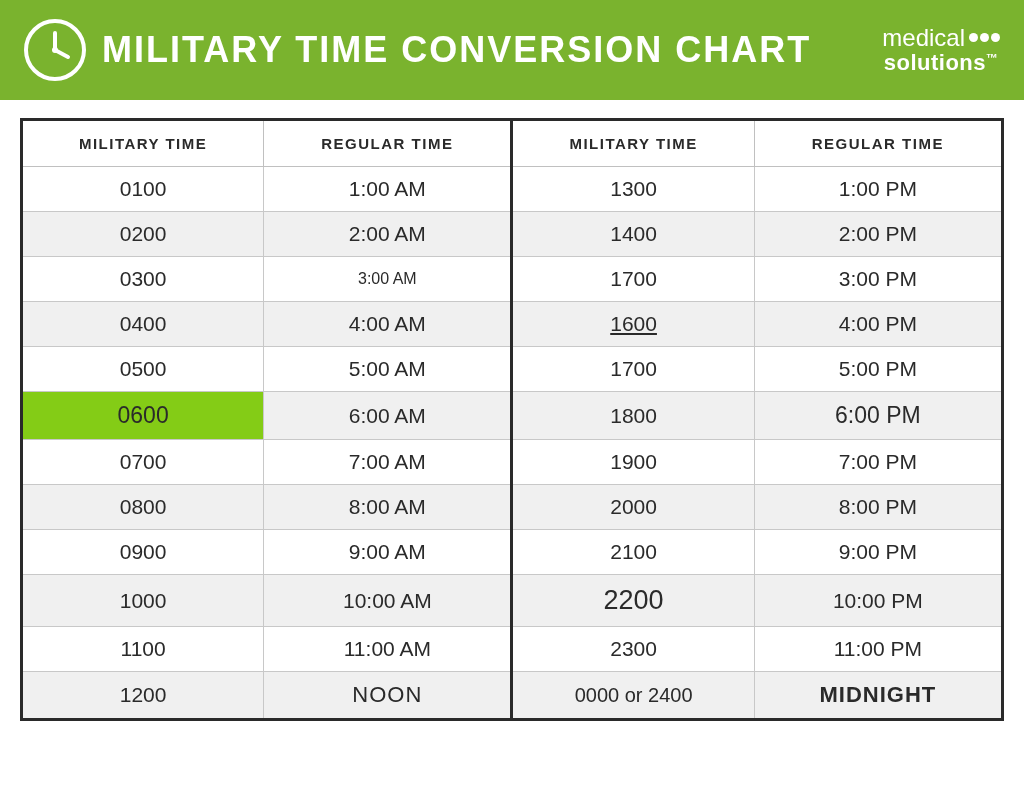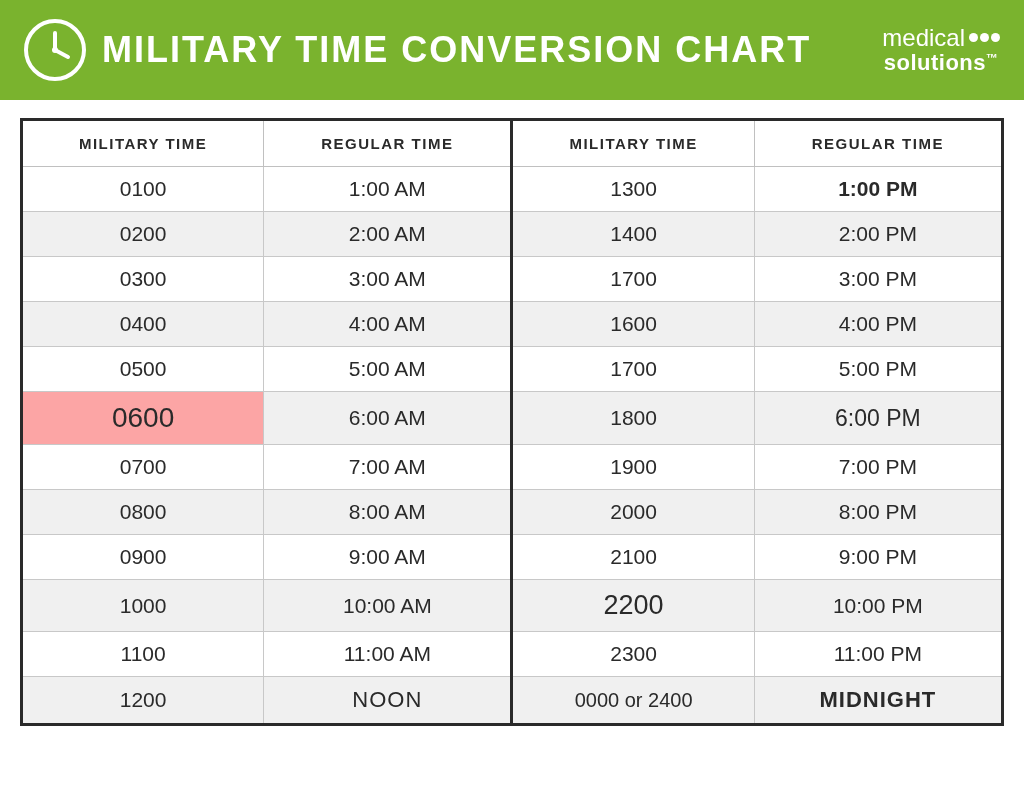--- a/index.html
+++ b/index.html
@@ -187,48 +187,48 @@
           <th class="divider-left">REGULAR TIME</th>
           <th>MILITARY TIME</th>
           <th>REGULAR TIME</th>
         </tr>
       </thead>
       <tbody id="table-body">
       <tr>
             <td style="font-size: 21px; font-weight: 400; background-color: rgb(255, 255, 255);">0100</td>
             <td class="divider-left" style="font-size: 21px; font-weight: 400; background-color: rgb(255, 255, 255);">1:00 AM</td>
             <td style="font-size: 21px; font-weight: 400; background-color: rgb(255, 255, 255);">1300</td>
-            <td style="font-size: 21px; font-weight: 700; background-color: rgb(255, 255, 255);">1:00 PM</td>
+            <td style="font-size: 21px; font-weight: 400; background-color: rgb(255, 255, 255);">1:00 PM</td>
           </tr>
           <tr>
             <td style="font-size: 21px; font-weight: 400; background-color: rgb(240, 240, 240);">0200</td>
             <td class="divider-left" style="font-size: 21px; font-weight: 400; background-color: rgb(240, 240, 240);">2:00 AM</td>
             <td style="font-size: 21px; font-weight: 400; background-color: rgb(240, 240, 240);">1400</td>
             <td style="font-size: 21px; font-weight: 400; background-color: rgb(240, 240, 240);">2:00 PM</td>
           </tr>
           <tr>
             <td style="font-size: 21px; font-weight: 400; background-color: rgb(255, 255, 255);">0300</td>
-            <td class="divider-left" style="font-size: 21px; font-weight: 400; background-color: rgb(255, 255, 255);">3:00 AM</td>
+            <td class="divider-left" style="font-size: 16px; font-weight: 400; background-color: rgb(255, 255, 255);">3:00 AM</td>
             <td style="font-size: 21px; font-weight: 400; background-color: rgb(255, 255, 255);">1700</td>
             <td style="font-size: 21px; font-weight: 400; background-color: rgb(255, 255, 255);">3:00 PM</td>
           </tr>
           <tr>
             <td style="font-size: 21px; font-weight: 400; background-color: rgb(240, 240, 240);">0400</td>
             <td class="divider-left" style="font-size: 21px; font-weight: 400; background-color: rgb(240, 240, 240);">4:00 AM</td>
-            <td style="font-size: 21px; font-weight: 400; background-color: rgb(240, 240, 240);">1600</td>
+            <td style="font-size: 21px; font-weight: 400; background-color: rgb(240, 240, 240); text-decoration: underline;">1600</td>
             <td style="font-size: 21px; font-weight: 400; background-color: rgb(240, 240, 240);">4:00 PM</td>
           </tr>
           <tr>
             <td style="font-size: 21px; font-weight: 400; background-color: rgb(255, 255, 255);">0500</td>
             <td class="divider-left" style="font-size: 21px; font-weight: 400; background-color: rgb(255, 255, 255);">5:00 AM</td>
             <td style="font-size: 21px; font-weight: 400; background-color: rgb(255, 255, 255);">1700</td>
             <td style="font-size: 21px; font-weight: 400; background-color: rgb(255, 255, 255);">5:00 PM</td>
           </tr>
           <tr>
-            <td style="font-size: 28px; font-weight: 400; background-color: #fca5a5;">0600</td>
+            <td style="font-size: 23px; font-weight: 400; background-color: #84cc16;">0600</td>
             <td class="divider-left" style="font-size: 21px; font-weight: 400; background-color: rgb(240, 240, 240);">6:00 AM</td>
             <td style="font-size: 21px; font-weight: 400; background-color: rgb(240, 240, 240);">1800</td>
             <td style="font-size: 23px; font-weight: 400; background-color: rgb(240, 240, 240);">6:00 PM</td>
           </tr>
           <tr>
             <td style="font-size: 21px; font-weight: 400; background-color: rgb(255, 255, 255);">0700</td>
             <td class="divider-left" style="font-size: 21px; font-weight: 400; background-color: rgb(255, 255, 255);">7:00 AM</td>
             <td style="font-size: 21px; font-weight: 400; background-color: rgb(255, 255, 255);">1900</td>
             <td style="font-size: 21px; font-weight: 400; background-color: rgb(255, 255, 255);">7:00 PM</td>
           </tr>

